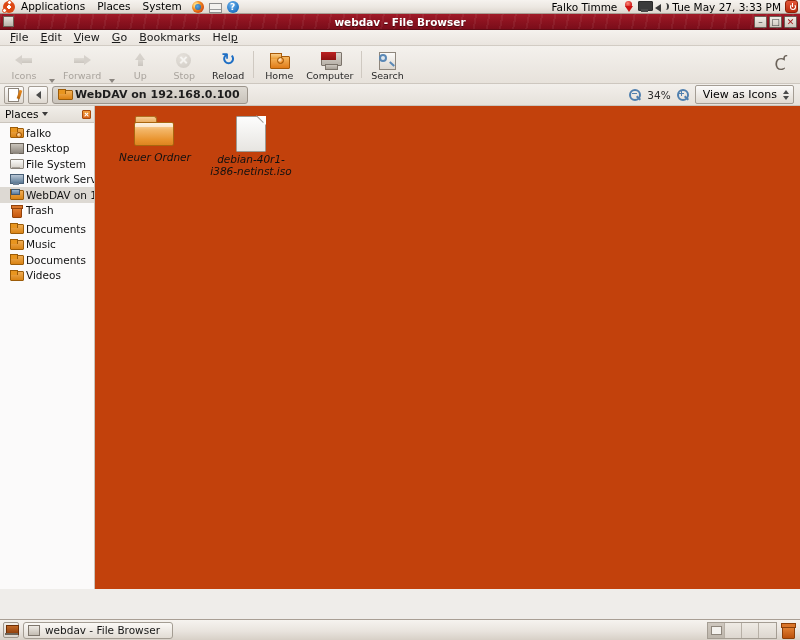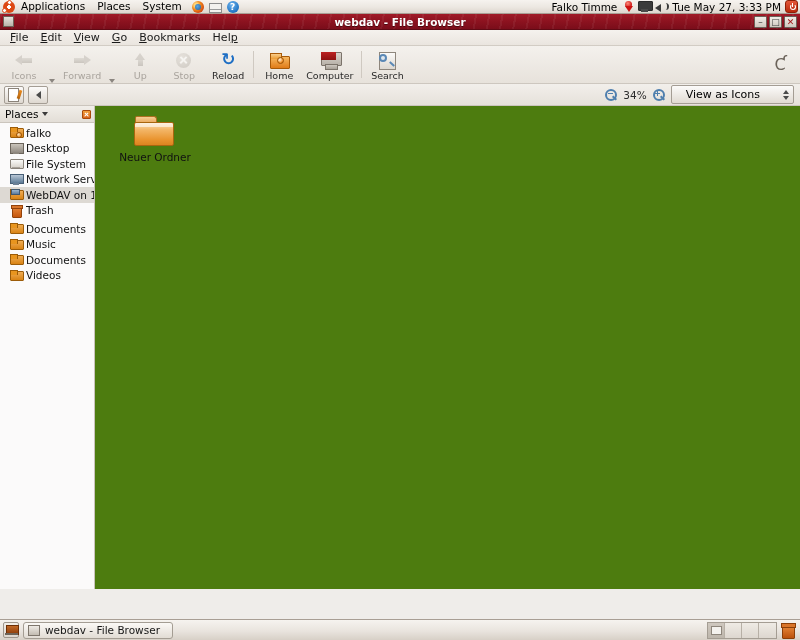--- a/index.html
+++ b/index.html
@@ -328,23 +328,23 @@
     background: #4f7fae; transform: rotate(42deg);
   }
   .mag i {
     position:absolute; left:2.5px; top:4.2px; width:5px; height:1.6px; background:#4f7fae; font-style:normal;
   }
   .mag.plus i::after {
     content:""; position:absolute; left:1.7px; top:-1.7px; width:1.6px; height:5px; background:#4f7fae;
   }
   .zoom-pct { font-size: 10.5px; color: #2c2c2c; }
   .viewas {
-    height: 19px; display: flex; align-items: center; gap: 23px;
+    height: 19px; display: flex; align-items: center; gap: 6px;
     background: linear-gradient(to bottom, #fcfbfa, #e0dad2);
-    border: 1px solid #a49d94; border-radius: 2px; padding: 0 4px 0 14px;
+    border: 1px solid #a49d94; border-radius: 2px; padding: 0 4px 0 7px;
     font-size: 11px;
   }
   .spin { display: flex; flex-direction: column; gap: 2px; }
   .spin i {
     width: 0; height: 0; border-left: 3.5px solid transparent; border-right: 3.5px solid transparent;
     display:block;
   }
   .spin i.up { border-bottom: 4px solid #4a4a4a; }
   .spin i.dn { border-top: 4px solid #4a4a4a; }
 
@@ -426,21 +426,21 @@
     content:""; position:absolute; left:2px; top:1px; width:8px; height:10px;
     background: linear-gradient(to bottom, #e8883a, #c4560e); border:1px solid #93420a; border-radius:1px;
   }
   .pico.trash::after {
     content:""; position:absolute; left:1px; top:0px; width:10px; height:2px;
     background:#d9752a; border:1px solid #93420a;
   }
 
   
   .mainview {
-    flex: 1; background: #4d7c0f; position: relative; overflow: hidden;
+    flex: 1; background: #c2410c; position: relative; overflow: hidden; font-style: italic;
   }
   .icon-grid { display: flex; flex-wrap: wrap; padding: 6px 0 0 12px; }
   .file-item {
     width: 96px; display: flex; flex-direction: column; align-items: center; gap: 2px;
     padding: 4px 2px; text-align: center;
   }
   .file-label { font-size: 10.5px; line-height: 11.5px; color: #111; word-wrap: break-word; max-width: 92px; }
   .big-folder {
     width: 42px; height: 34px; position: relative;
   }
@@ -659,20 +659,24 @@
       <div class="gnome-foot">Ƈ</div>
     </div>
 
     <div class="locationbar">
       <span class="loc-btn">
           <i class="pencil-g"></i>
         </span>
       <span class="loc-btn">
           <i class="loc-caret-left"></i>
         </span>
+      <span class="crumb">
+        <i class="crumb-ico"></i>
+        <span>WebDAV on 192.168.0.100</span>
+      </span>
       <span class="loc-right">
         <span class="mag">
             <i></i>
           </span>
         <span class="zoom-pct">34%</span>
         <span class="mag plus">
             <i></i>
           </span>
         <span class="viewas">
           <span>View as Icons</span>
@@ -742,20 +746,28 @@
 
       <div class="mainview">
         <div class="icon-grid">
           <div class="file-item">
             <span class="big-folder">
               <i class="back"></i>
                 <i class="front"></i>
                 <i class="lip"></i>
             </span>
             <span class="file-label">Neuer Ordner</span>
+          </div>
+          <div class="file-item">
+            <span class="big-file">
+              <i class="sheet"></i>
+                <i class="fold"></i>
+                <i class="foldline"></i>
+            </span>
+            <span class="file-label">debian-40r1-i386-netinst.iso</span>
           </div>
         </div>
       </div>
 
     </div>
 
 
   </div>
 
   <div class="bottom-panel">

